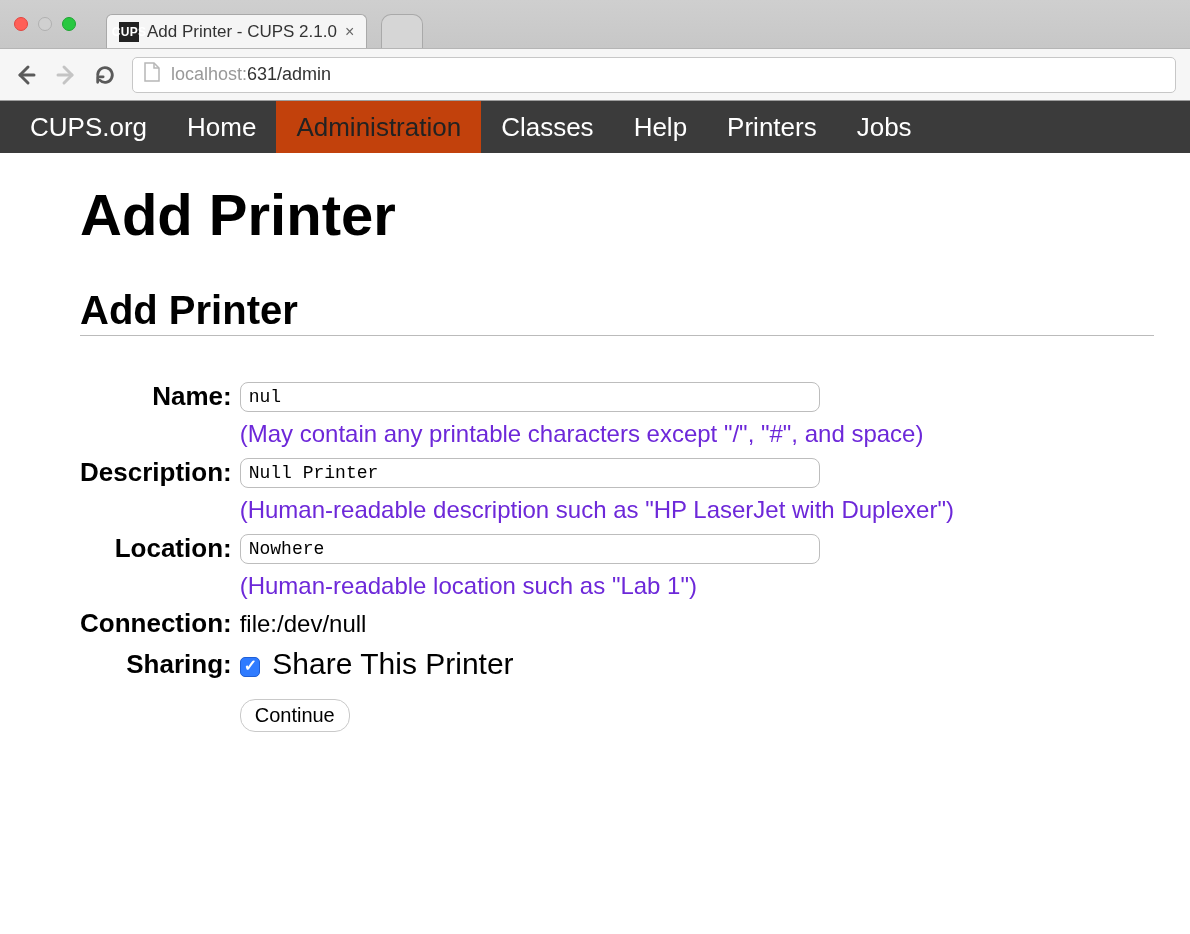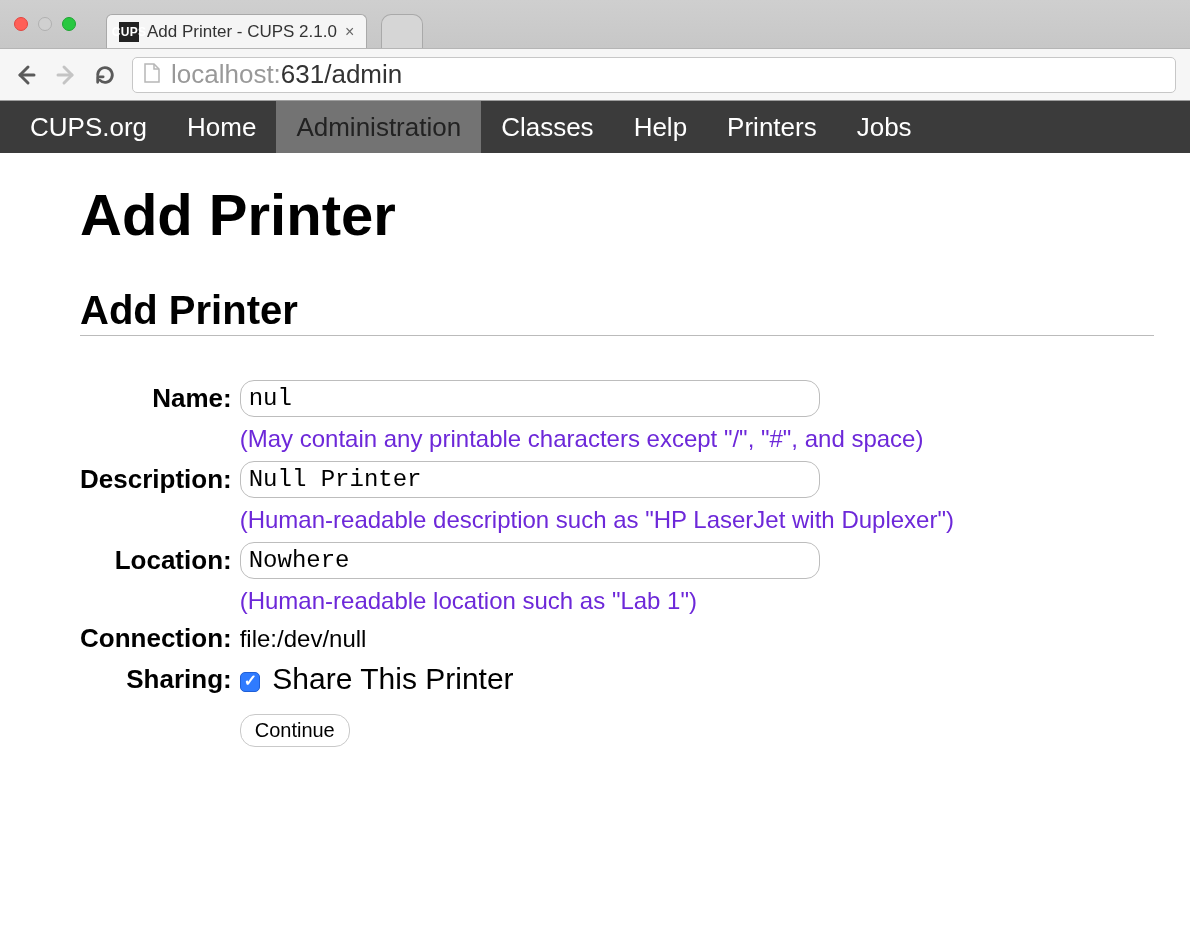--- a/index.html
+++ b/index.html
@@ -62,21 +62,21 @@
   }
   .nav-btn { color: #6a6a6a; display: flex; align-items: center; }
   .nav-btn.disabled { color: #b8b8b8; }
   .address-bar {
     flex: 1; height: 36px;
     background: #fff;
     border: 1px solid #c7c7c7;
     border-radius: 5px;
     display: flex; align-items: center;
     padding: 0 10px;
-    font-size: 26px;
+    font-size: 18px;
     color: #333;
     gap: 10px;
   }
   .page-icon { color: #aaa; }
   .url-host-muted { color: #999; }
   
   .cups-nav {
     background: #3b3b3b;
     display: flex;
     align-items: stretch;
@@ -87,21 +87,21 @@
     color: #fff;
     text-decoration: none;
     font-size: 26px;
     padding: 0 20px;
     display: flex;
     align-items: center;
     font-weight: 500;
     text-align: center;
   }
   .cups-nav a.active {
-    background: #737373;
+    background: #c2410c;
     color: #222;
   }
   
   .content { padding: 18px 36px; margin-left: 44px; }
   h1.page-title {
     font-size: 58px;
     font-weight: 700;
     margin: 10px 0 40px 0;
   }
   h2.section-title {
@@ -121,24 +121,24 @@
     white-space: nowrap;
   }
   table.form td {
     font-size: 24px;
     padding: 4px 0;
     vertical-align: middle;
   }
   .text-input {
     width: 580px;
     font-family: "Menlo", "Courier New", monospace;
-    font-size: 24px;
+    font-size: 18px;
     padding: 4px 8px;
     border: 1px solid #bdbdbd;
-    border-radius: 14px;
+    border-radius: 8px;
     background: #fff;
   }
   .hint {
     font-size: 24px;
     color: #6d28d9;
     padding-top: 2px;
     padding-bottom: 10px;
   }
   .checkbox {
     appearance: none;

